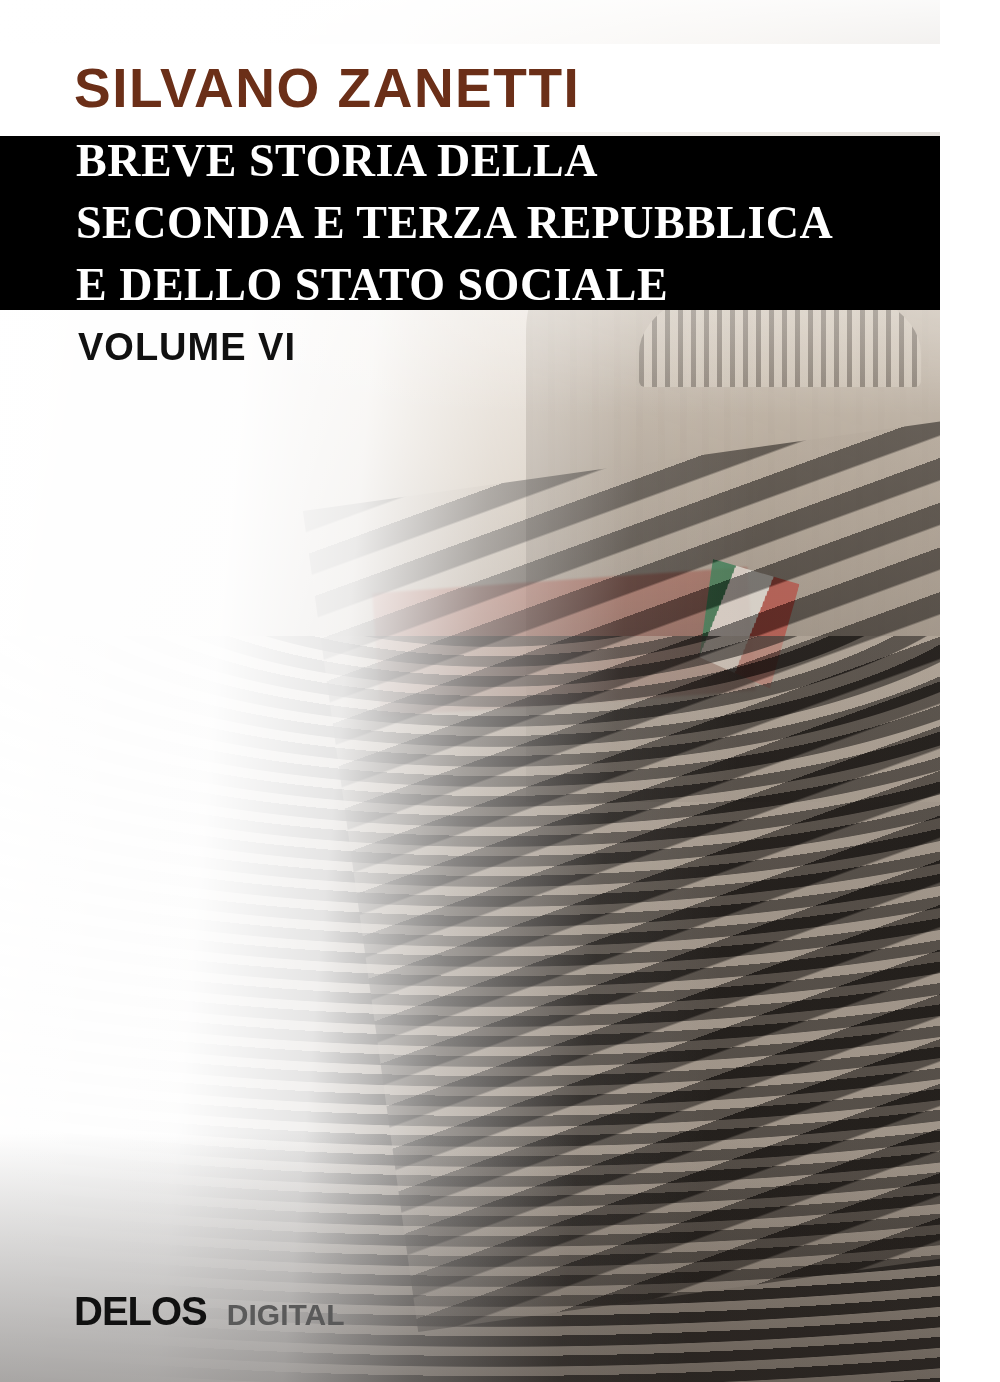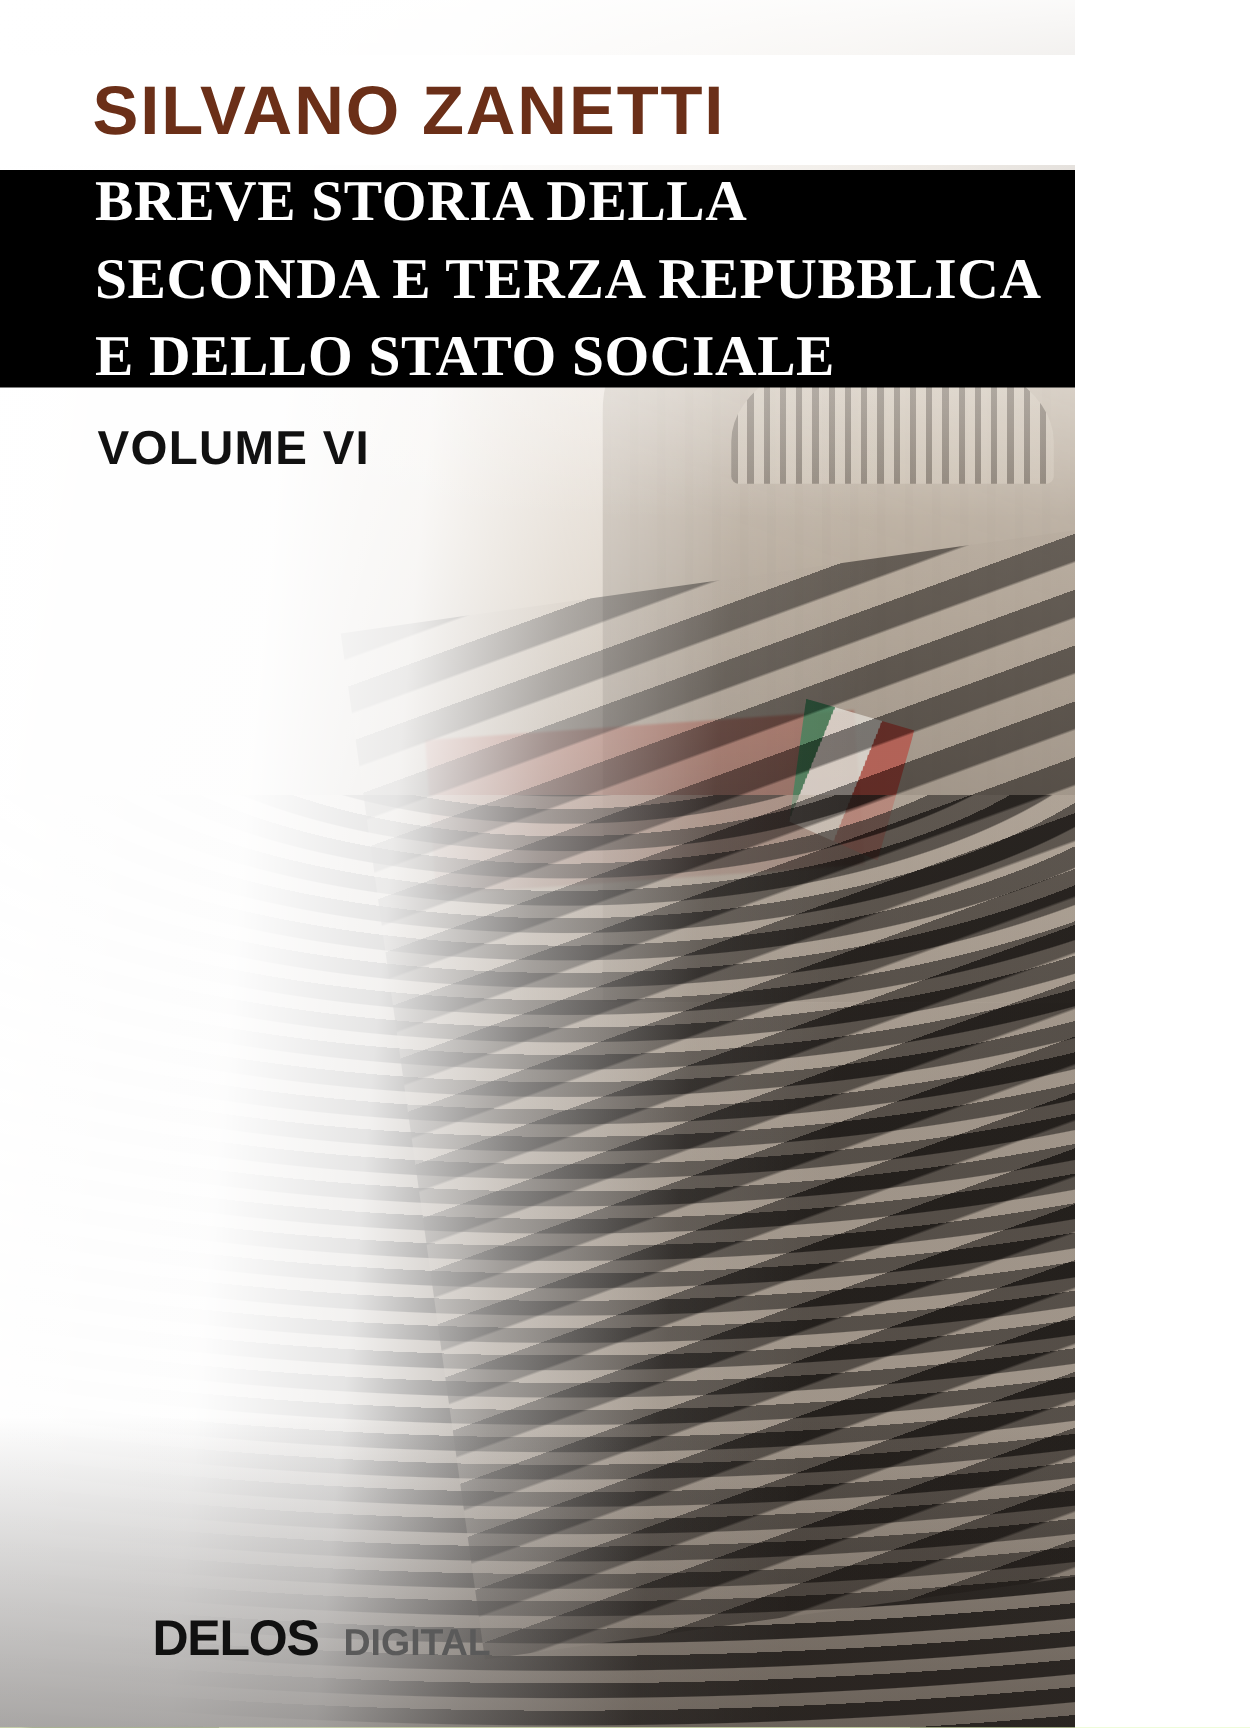--- a/index.html
+++ b/index.html
@@ -2,24 +2,24 @@
 <html><head>
 <meta charset="utf-8">
 <style>
   html, body {
     margin: 0;
     padding: 0;
     background: #ffffff;
   }
   .cover {
     position: relative;
-    width: 860px;
+    width: 940px;
     height: 1382px;
     overflow: hidden;
-    background: #bef264;
+    background: #c4b5fd;
     font-family: "Liberation Sans", sans-serif;
   }
 
   
   .photo {
     position: absolute;
     inset: 0;
     overflow: hidden;
   }
   .photo .base {
@@ -166,21 +166,21 @@
     font-weight: 700;
     font-size: 46px;
     line-height: 50px;
     letter-spacing: 0.5px;
   }
 
   
   .volume {
     position: absolute;
     left: 78px;
-    top: 338px;
+    top: 326px;
     font-size: 38px;
     font-weight: 700;
     letter-spacing: 1px;
     color: #111111;
   }
 
   
   .title {
     position: absolute;
     left: 72px;
@@ -206,21 +206,20 @@
     bottom: 48px;
     display: flex;
     align-items: baseline;
     background: transparent;
   }
   .logo-delos {
     font-size: 40px;
     font-weight: 700;
     letter-spacing: -1px;
     color: #111111;
-    margin-left: 48px;
   }
   .logo-digital {
     font-size: 30px;
     font-weight: 700;
     letter-spacing: 0px;
     color: #5a5a5a;
     margin-left: 20px;
   }
 </style>
 </head>

